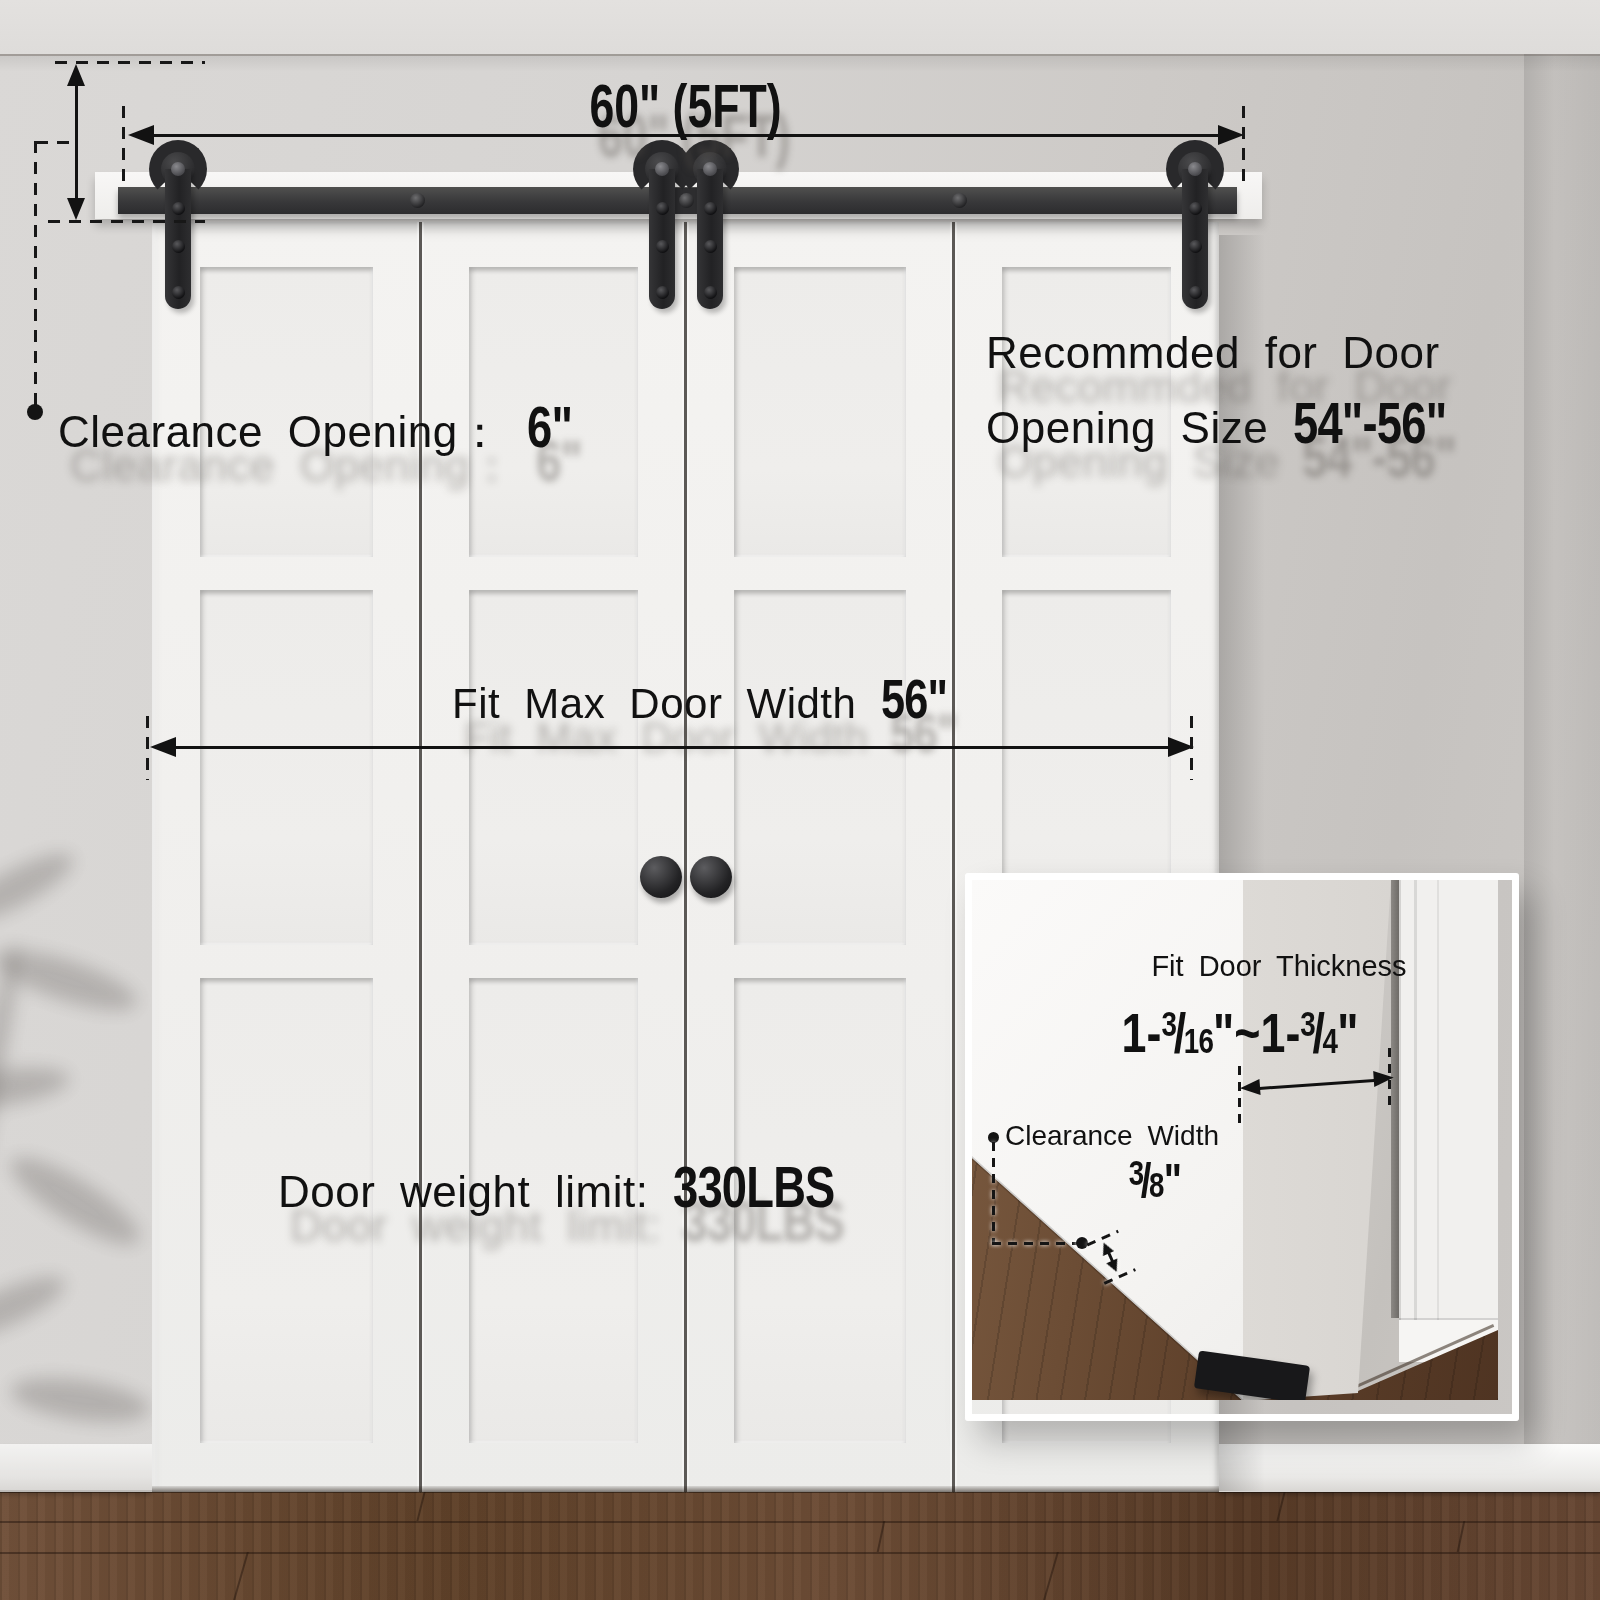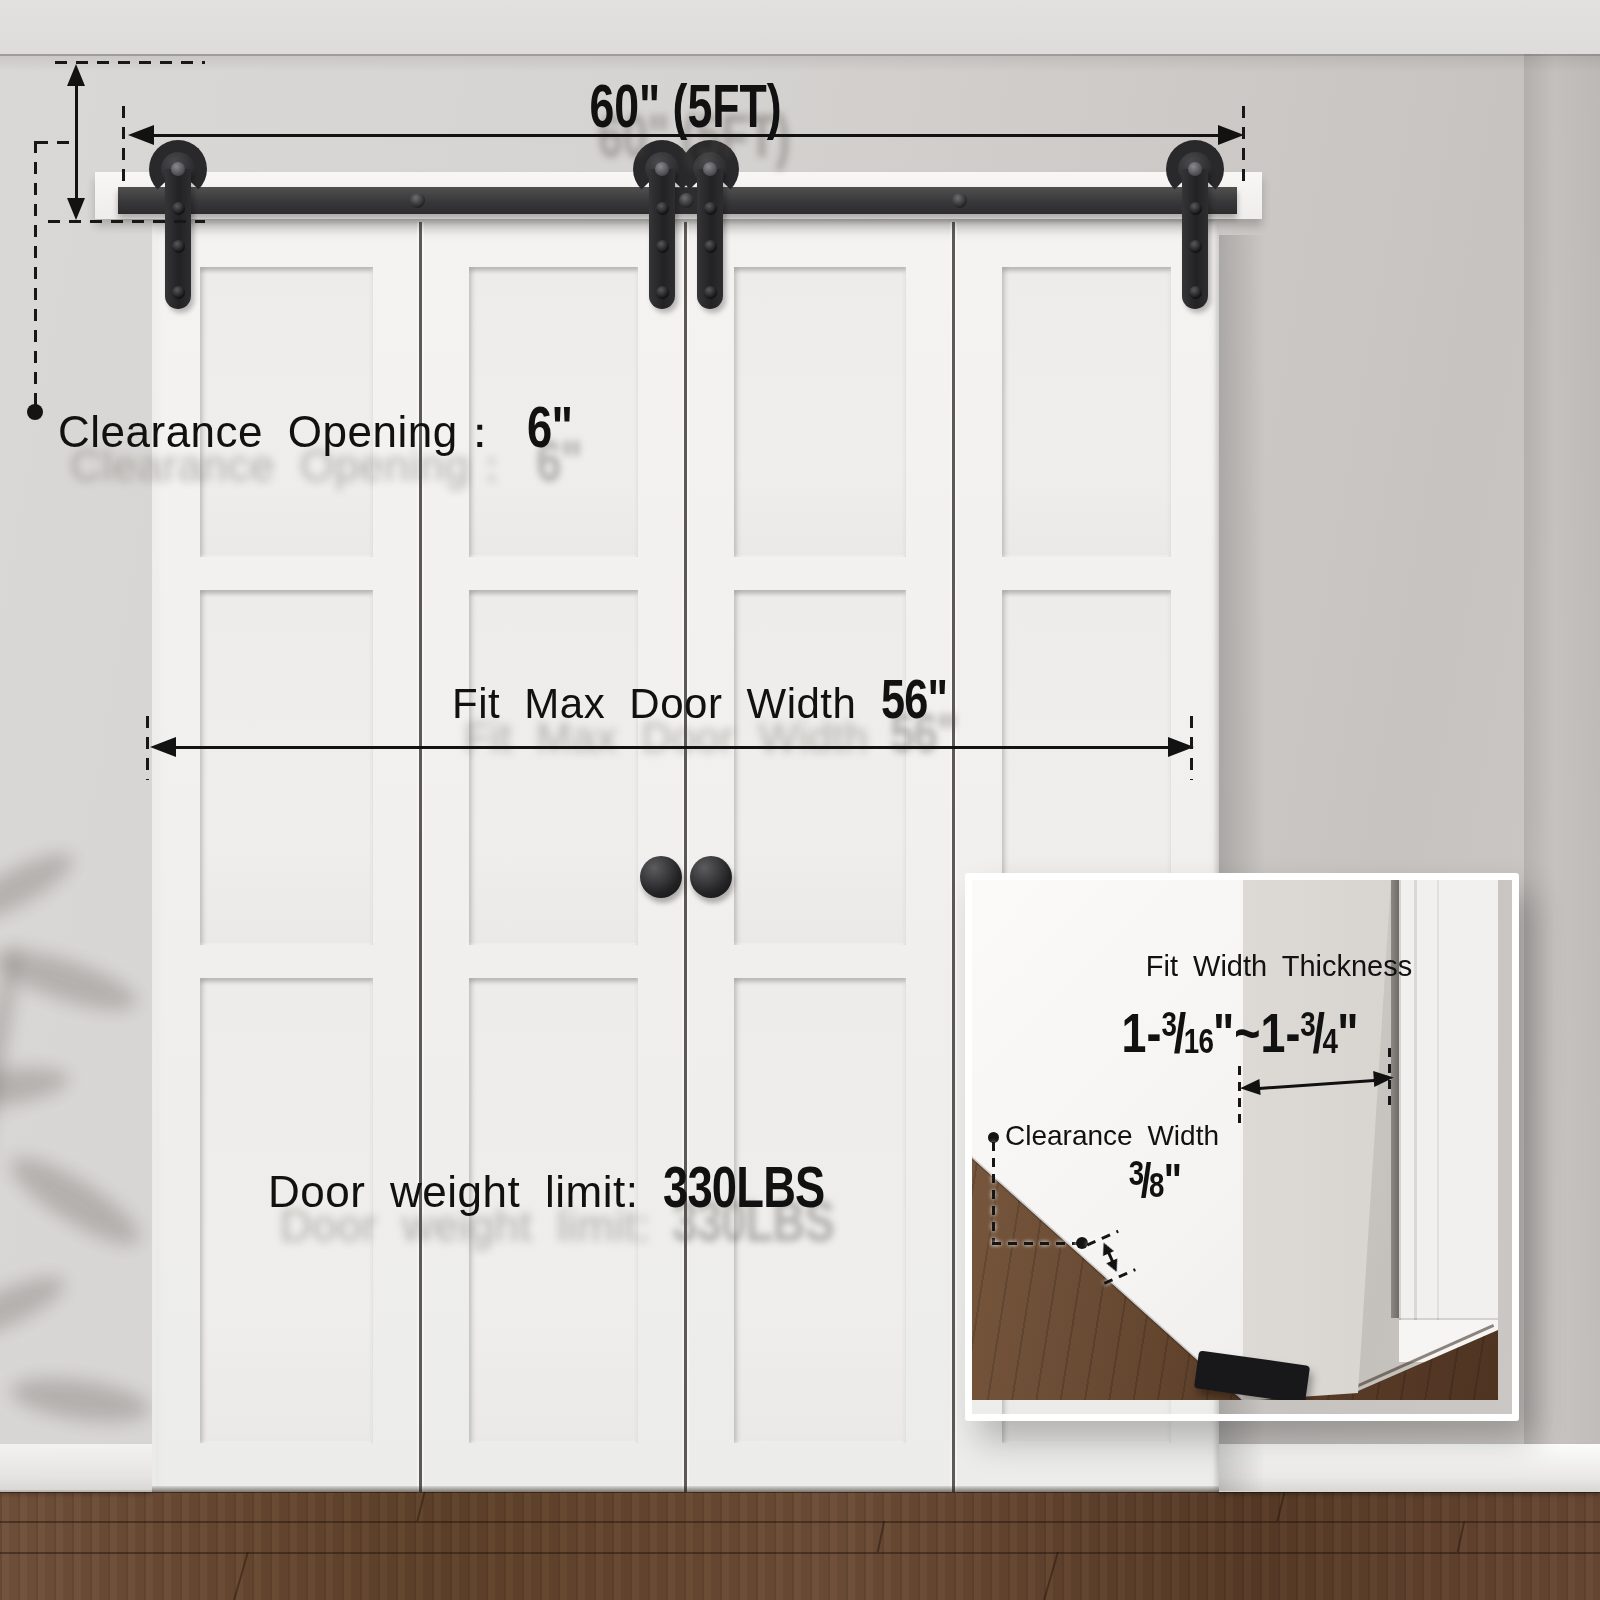--- a/index.html
+++ b/index.html
@@ -249,49 +249,56 @@
   <div class="abs ah ah-up" style="left:67px;top:64px;"></div>
   <div class="abs ah ah-down" style="left:67px;top:198px;"></div>
   <div class="abs dashh" style="left:36px;top:141px;width:42px;"></div>
   <div class="abs dashv" style="left:34px;top:141px;height:266px;"></div>
   <div class="abs bullet" style="left:27px;top:404px;width:16px;height:16px;"></div>
   <div class="abs ann" style="left:58px;top:398px;">
     <span>Clearance Opening：</span>
     <span class="num">6"</span>
   </div>
 
+  <div class="abs ann" style="left:986px;top:328px;">
+    <div>Recommded for Door</div>
+    <div style="margin-top:16px;">
+      <span>Opening Size</span>
+      <span class="num">54"-56"</span>
+    </div>
+  </div>
 
   <div class="abs ann" style="left:452px;top:672px;font-size:42px;">
     <span>Fit Max Door Width</span>
     <span class="num">56"</span>
   </div>
   <div class="abs dimline" style="left:170px;top:746px;width:1002px;"></div>
   <div class="abs ah ah-left" style="left:150px;top:737px;"></div>
   <div class="abs ah ah-right" style="left:1168px;top:737px;"></div>
   <div class="abs dashv" style="left:146px;top:716px;height:64px;"></div>
   <div class="abs dashv" style="left:1190px;top:716px;height:64px;"></div>
 
-  <div class="abs ann" style="left:268px;top:1158px;">
+  <div class="abs ann" style="left:278px;top:1158px;">
     <span>Door weight limit:</span>
     <span class="num">330LBS</span>
   </div>
 
   <div class="abs inset">
     <div class="inset-body">
       <div class="abs i-trim"></div>
       <div class="abs i-trim-base"></div>
       <div class="abs i-floor"></div>
       <div class="abs i-junction"></div>
       <div class="abs i-gap"></div>
       <div class="abs i-edge"></div>
       <div class="abs i-face"></div>
       <div class="abs i-face-edge"></div>
       <div class="abs i-kick"></div>
 
-      <div class="abs i-ann" style="left:157px;top:70px;width:300px;text-align:center;">Fit Width Thickness</div>
+      <div class="abs i-ann" style="left:157px;top:70px;width:300px;text-align:center;">Fit Door Thickness</div>
       <div class="abs" style="left:78px;top:120px;width:380px;text-align:center;font-size:56px;">
         <span class="condwrap frac">
           <span>1-</span><sup>3</sup><span class="slash">/</span><sub>16</sub><span>"</span><span style="font-weight:bold;">~</span><span>1-</span><sup>3</sup><span class="slash">/</span><sub>4</sub><span>"</span>
         </span>
       </div>
       <div class="abs" style="left:268px;top:190px;width:152px;height:30px;transform:rotate(-4deg);">
         <div class="abs" style="left:16px;top:13px;width:122px;height:3px;background:#111;"></div>
         <div class="abs ah" style="left:0;top:5px;border-width:8px 20px 8px 0;border-right-color:#111;"></div>
         <div class="abs ah" style="left:134px;top:5px;border-width:8px 0 8px 20px;border-left-color:#111;"></div>
       </div>

